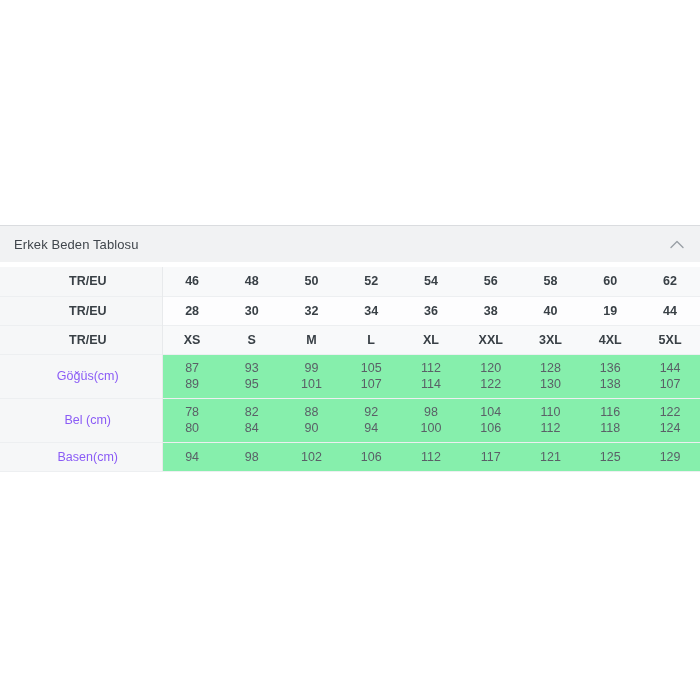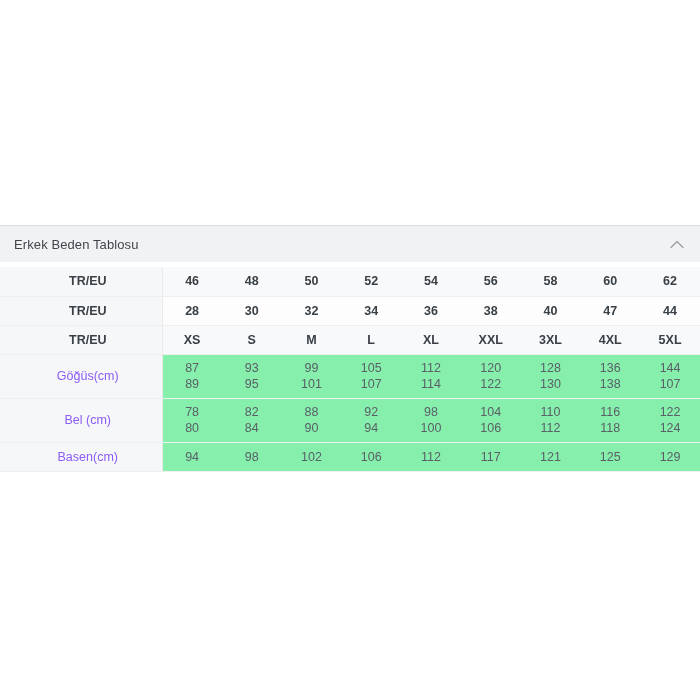--- a/index.html
+++ b/index.html
@@ -116,21 +116,21 @@
       </tr>
       <tr class="size-row row-sm">
         <td class="label-cell">TR/EU</td>
         <td class="value-cell">28</td>
         <td class="value-cell">30</td>
         <td class="value-cell">32</td>
         <td class="value-cell">34</td>
         <td class="value-cell">36</td>
         <td class="value-cell">38</td>
         <td class="value-cell">40</td>
-        <td class="value-cell">47</td>
+        <td class="value-cell">19</td>
         <td class="value-cell">44</td>
       </tr>
       <tr class="size-row stripe row-sm">
         <td class="label-cell">TR/EU</td>
         <td class="value-cell">XS</td>
         <td class="value-cell">S</td>
         <td class="value-cell">M</td>
         <td class="value-cell">L</td>
         <td class="value-cell">XL</td>
         <td class="value-cell">XXL</td>

